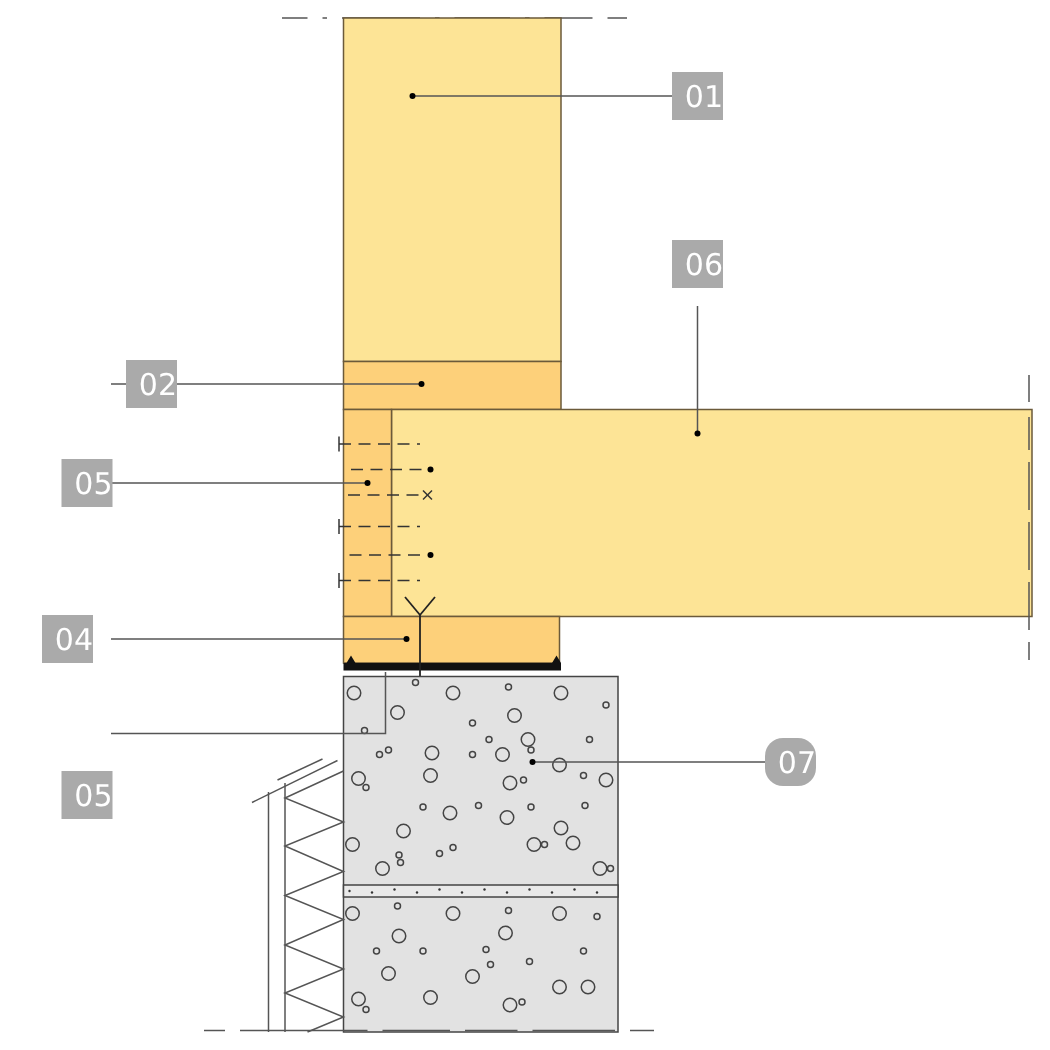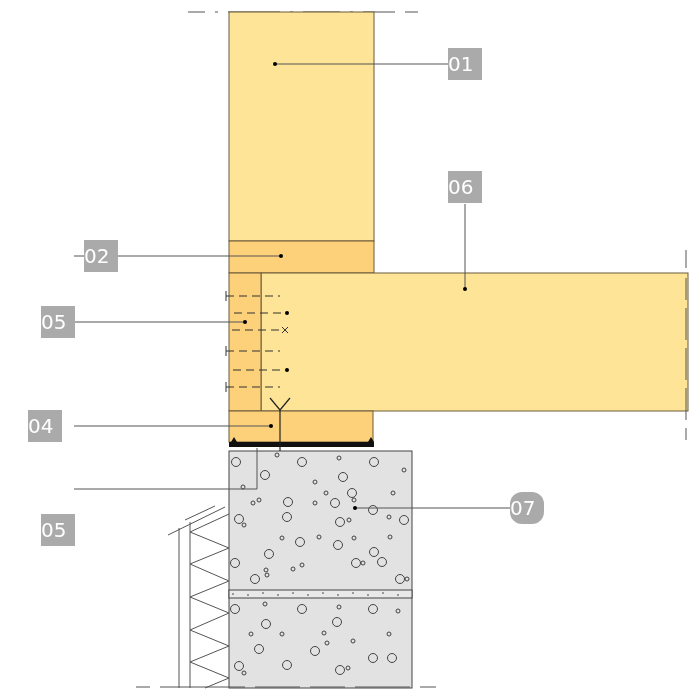--- a/index.html
+++ b/index.html
@@ -1,18 +1,18 @@
 <!DOCTYPE html>
 <html><head>
 <meta charset="utf-8">
 <style>
   html,body{margin:0;padding:0;background:#ffffff;}
   body{width:700px;height:700px;position:relative;overflow:hidden;font-family:"DejaVu Sans",sans-serif;}
   svg{position:absolute;left:0;top:0;}
-  .label{position:absolute;background:#aaaaaa;color:#ffffff;font-size:20px;line-height:32px;height:32px;width:34px;text-align:left;letter-spacing:0px;}
+  .label{position:absolute;background:#aaaaaa;color:#ffffff;font-size:20px;line-height:32px;height:32px;width:34px;text-align:right;letter-spacing:0px;}
 </style>
 </head>
 <body>
 
 <svg width="700" height="700" viewBox="0 0 700 700">
 
   <g stroke="#555" stroke-width="1">
     <line x1="188" y1="12" x2="205" y2="12"></line>
     <line x1="215" y1="12" x2="218" y2="12"></line>
     <line x1="228" y1="12" x2="280" y2="12"></line>
@@ -190,14 +190,14 @@
     <circle cx="271" cy="426" r="2"></circle>
     <circle cx="355" cy="508" r="2"></circle>
   </g>
 </svg>
 
 <div class="label" style="left:448px;top:48px;">01</div>
 <div class="label" style="left:41px;top:240px;margin-left:43px;">02</div>
 <div class="label" style="left:41px;top:306px;">05</div>
 <div class="label" style="left:28px;top:410px;">04</div>
 <div class="label" style="left:41px;top:485px;margin-top:29px;">05</div>
-<div class="label" style="left:448px;top:171px;">06</div>
+<div class="label" style="left:448px;top:160px;">06</div>
 <div class="label" style="left:510px;top:492px;border-radius:12px;">07</div>
 
 </body></html>

